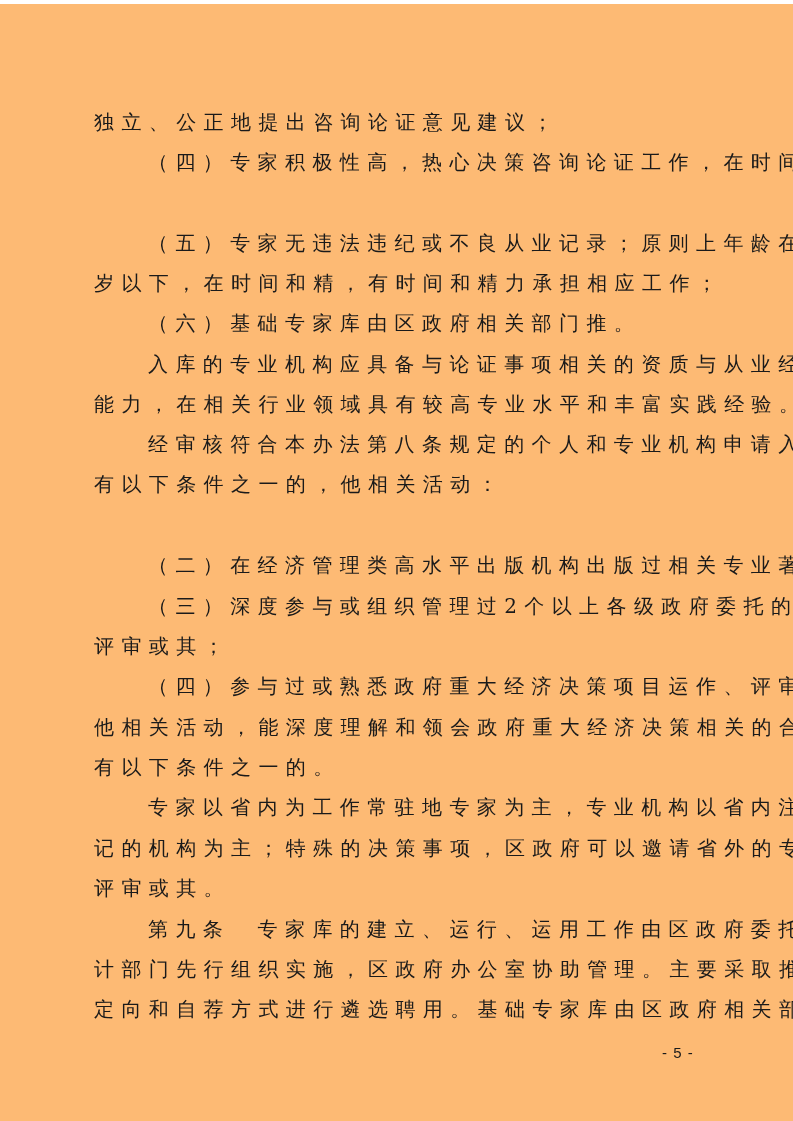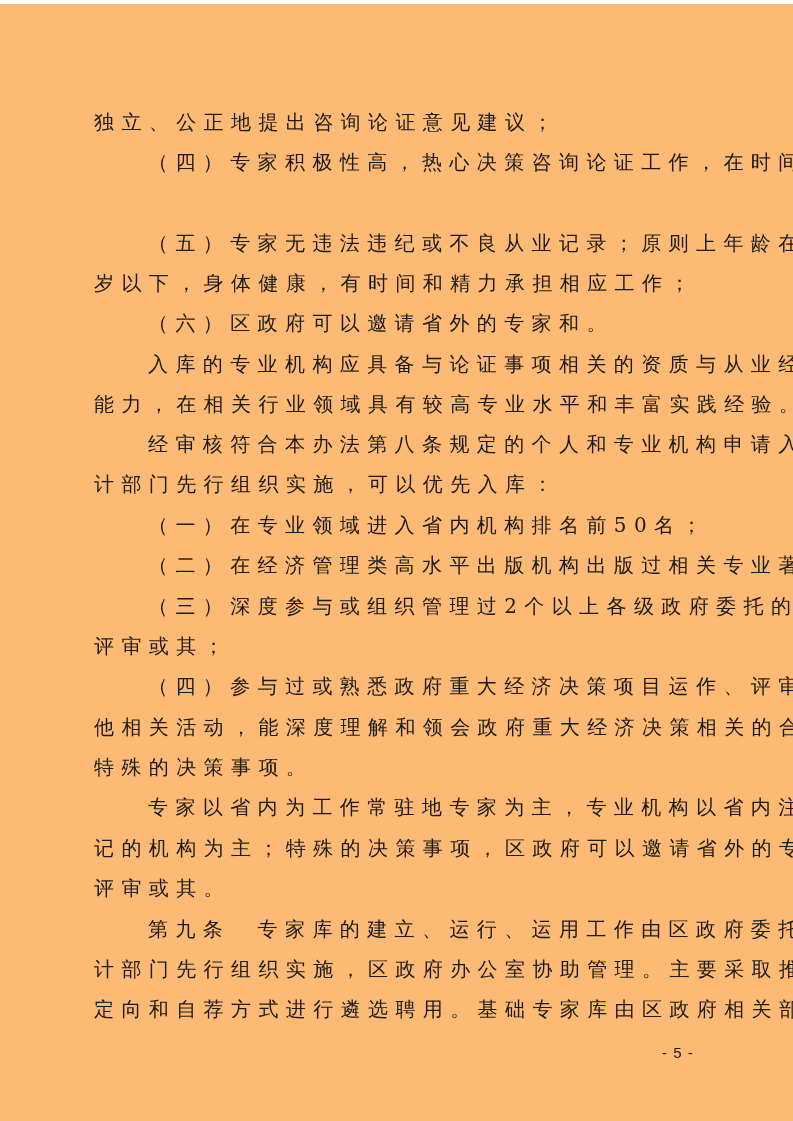--- a/index.html
+++ b/index.html
@@ -26,33 +26,32 @@
     letter-spacing: 1px;
   }
 </style>
 </head>
 <body>
 
 <div class="page">
   <div class="line" style="top:106px">独立、公正地提出咨询论证意见建议；</div>
   <div class="line indent" style="top:146px">（四）专家积极性高，热心决策咨询论证工作，在时间和精</div>
   <div class="line indent" style="top:227px">（五）专家无违法违纪或不良从业记录；原则上年龄在60周</div>
-  <div class="line" style="top:267px">岁以下，身体健康，有时间和精力承担相应工作；</div>
-  <div class="line indent" style="top:307px">（六）区政府可以邀请省外的专家和。</div>
+  <div class="line" style="top:267px">岁以下，在时间和精，有时间和精力承担相应工作；</div>
+  <div class="line indent" style="top:307px">（六）基础专家库由区政府相关部门推。</div>
   <div class="line indent" style="top:348px">入库的专业机构应具备与论证事项相关的资质与从业经验和</div>
   <div class="line" style="top:388px">能力，在相关行业领域具有较高专业水平和丰富实践经验。</div>
   <div class="line indent" style="top:428px">经审核符合本办法第八条规定的个人和专业机构申请入库具</div>
-  <div class="line" style="top:468px">计部门先行组织实施，可以优先入库：</div>
-  <div class="line indent" style="top:509px">（一）在专业领域进入省内机构排名前50名；</div>
+  <div class="line" style="top:468px">有以下条件之一的，他相关活动：</div>
   <div class="line indent" style="top:549px">（二）在经济管理类高水平出版机构出版过相关专业著作；</div>
   <div class="line indent" style="top:590px">（三）深度参与或组织管理过2个以上各级政府委托的相关</div>
   <div class="line" style="top:630px">评审或其；</div>
   <div class="line indent" style="top:670px">（四）参与过或熟悉政府重大经济决策项目运作、评审或其</div>
   <div class="line" style="top:711px">他相关活动，能深度理解和领会政府重大经济决策相关的合法、</div>
-  <div class="line" style="top:751px">特殊的决策事项。</div>
+  <div class="line" style="top:751px">有以下条件之一的。</div>
   <div class="line indent" style="top:791px">专家以省内为工作常驻地专家为主，专业机构以省内注册登</div>
   <div class="line" style="top:832px">记的机构为主；特殊的决策事项，区政府可以邀请省外的专家和</div>
   <div class="line" style="top:872px">评审或其。</div>
   <div class="line indent" style="top:913px">第九条　专家库的建立、运行、运用工作由区政府委托区审</div>
   <div class="line" style="top:953px">计部门先行组织实施，区政府办公室协助管理。主要采取推荐、</div>
   <div class="line" style="top:993px">定向和自荐方式进行遴选聘用。基础专家库由区政府相关部门推</div>
 
   <div class="pagenum">- 5 -</div>
 </div>
 

